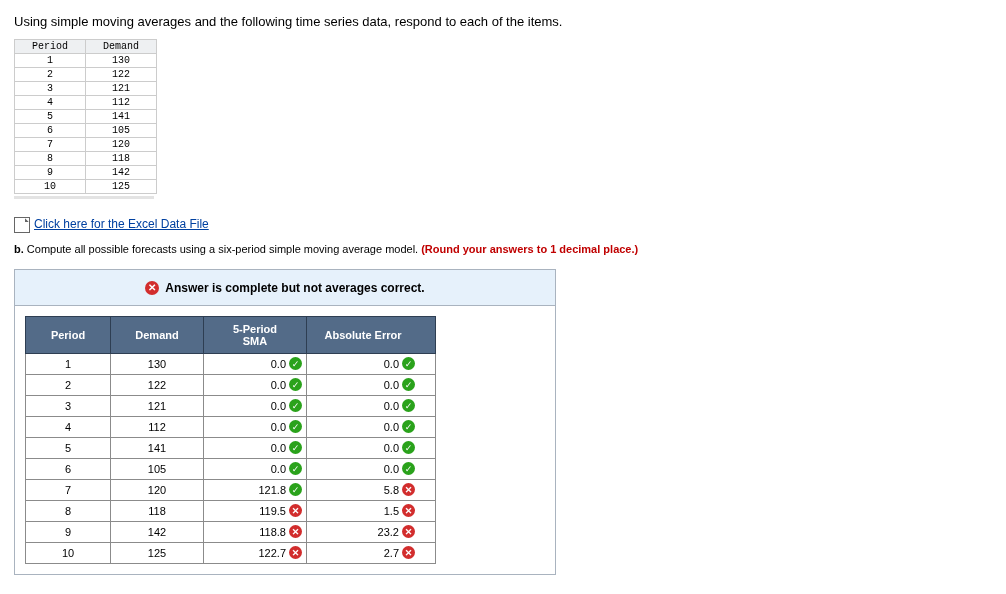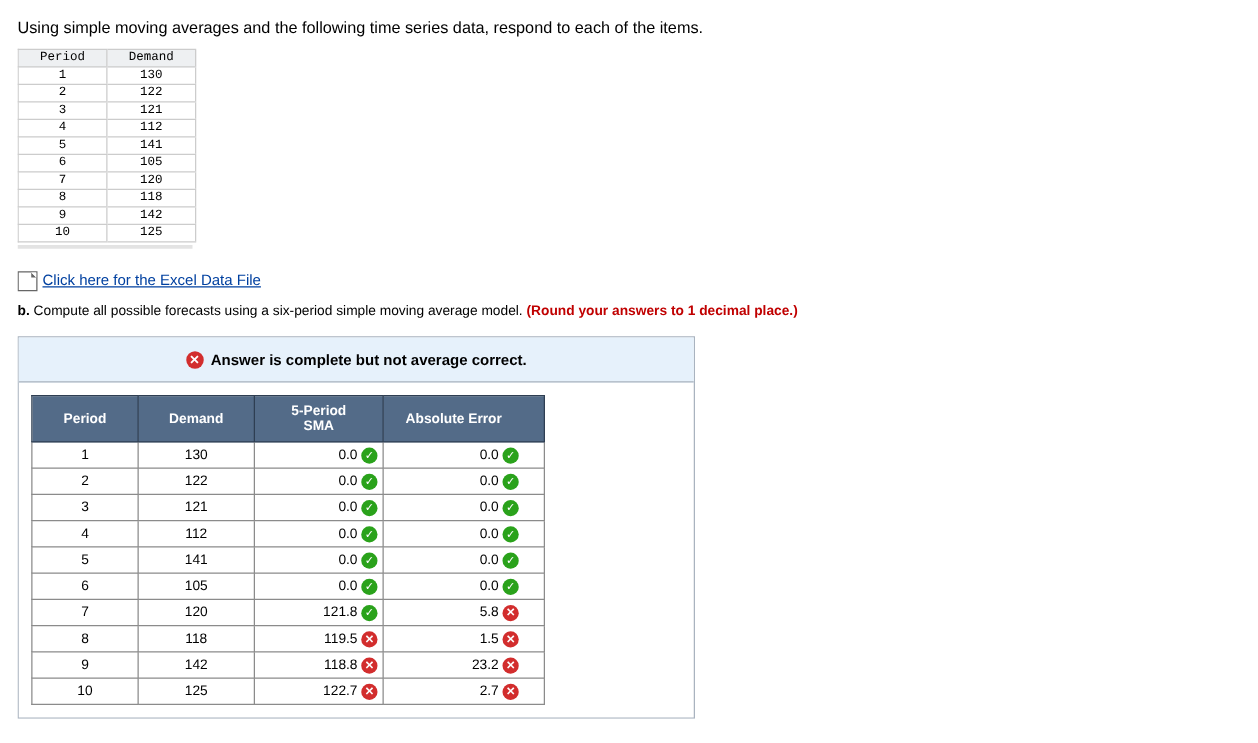--- a/index.html
+++ b/index.html
@@ -109,21 +109,21 @@
 </div>
 
 <div style="font-size:11px;">
   <b>b. </b><span>Compute all possible forecasts using a six-period simple moving average model. </span><span class="red"><b>(Round your answers to 1 decimal place.)</b></span>
 </div>
 
 <div class="answer-wrap">
   <div class="answer-banner">
     <b>
       <span class="banner-x">✕</span>
-      <span>Answer is complete but not average correct.</span>
+      <span>Answer is complete but not averages correct.</span>
     </b>
   </div>
 
   <table class="res-table">
     <thead>
       <tr>
         <th class="period-col">Period</th>
         <th class="demand-col">Demand</th>
         <th class="sma-col" id="hdr-sma" style="text-align:center;">
             <div>5-Period</div>

